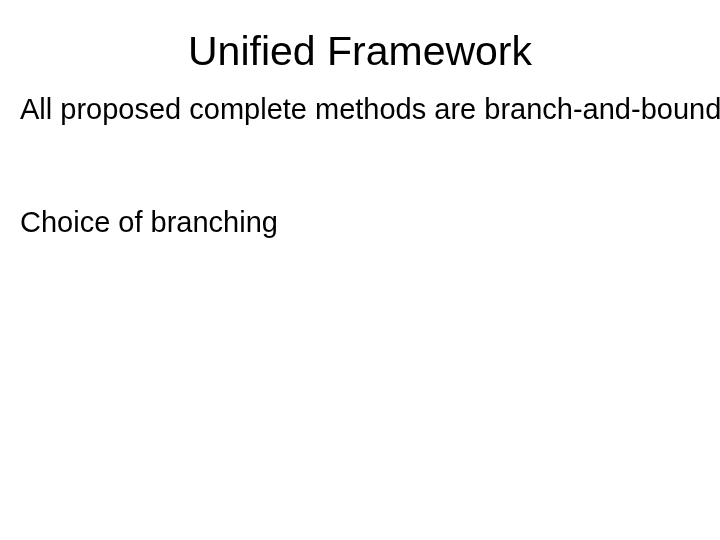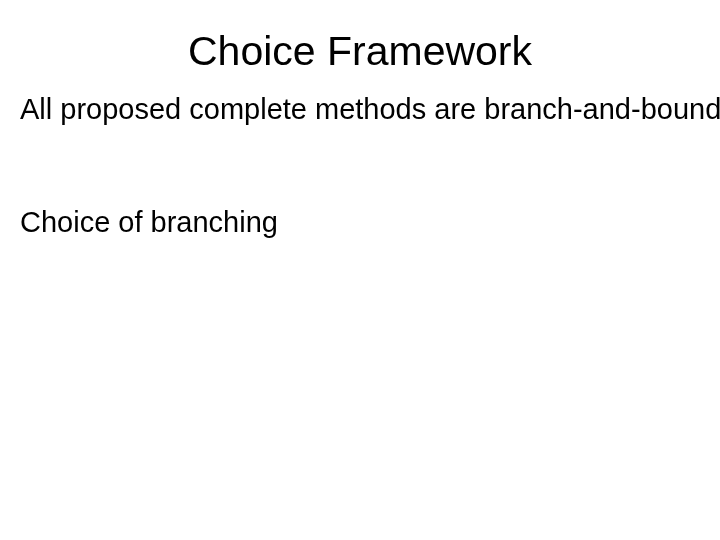--- a/index.html
+++ b/index.html
@@ -52,20 +52,20 @@
   }
   .body-line:last-child {
     height: auto;
   }
 </style>
 </head>
 <body>
 
 <div class="slide">
 
-  <h1 class="slide-title">Choice Framework</h1>
+  <h1 class="slide-title">Unified Framework</h1>
 
   <div class="body-block">
     <p class="body-line">All proposed complete methods are branch-and-bound</p>
     <p class="body-line">Choice of branching</p>
   </div>
 
 </div>
 
 </body></html>

